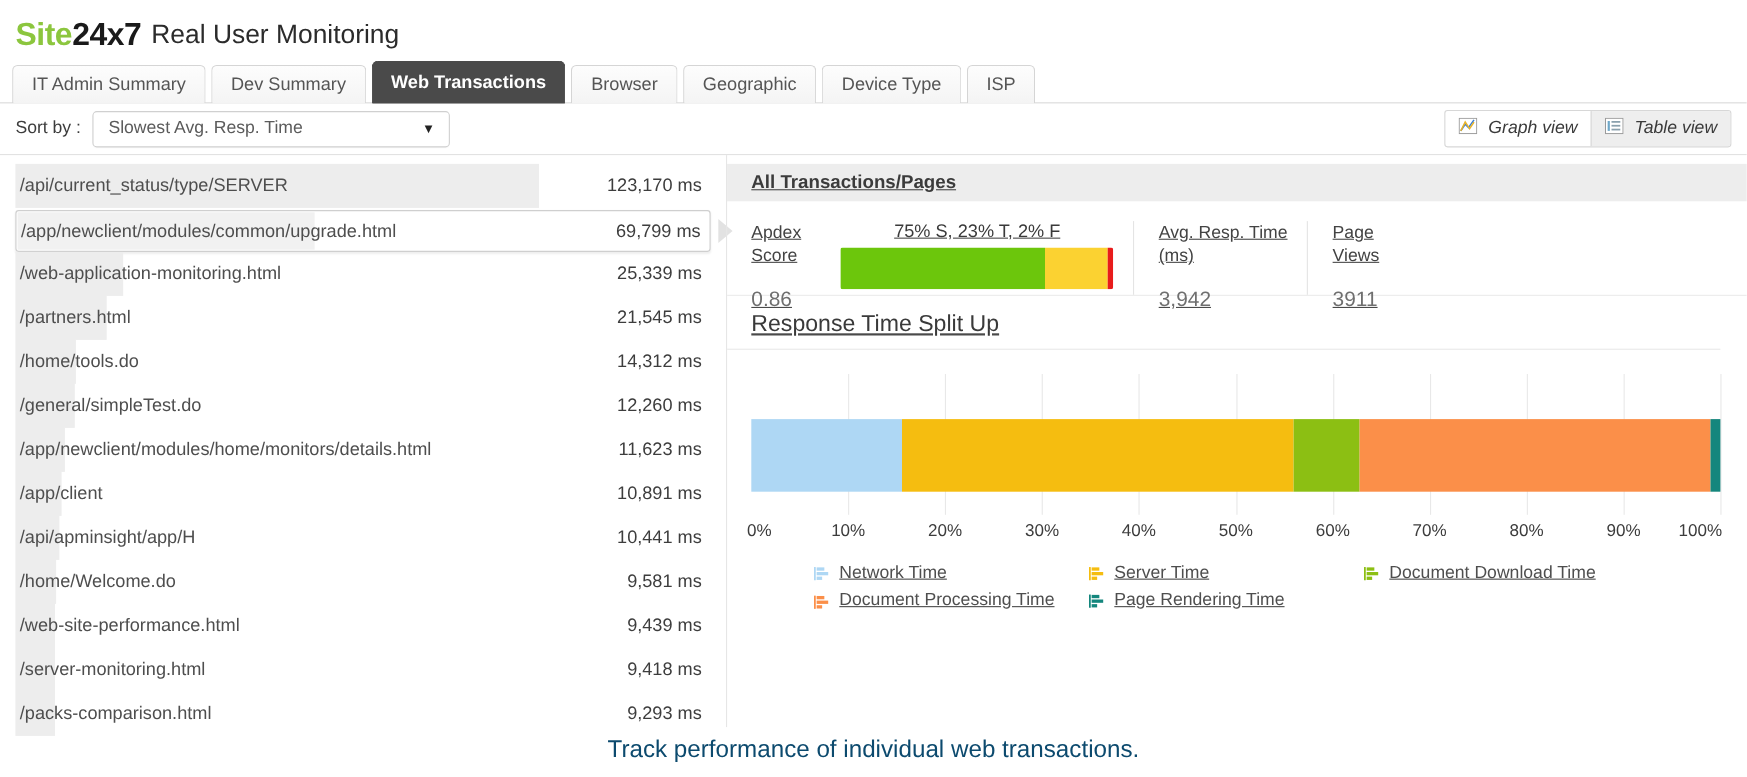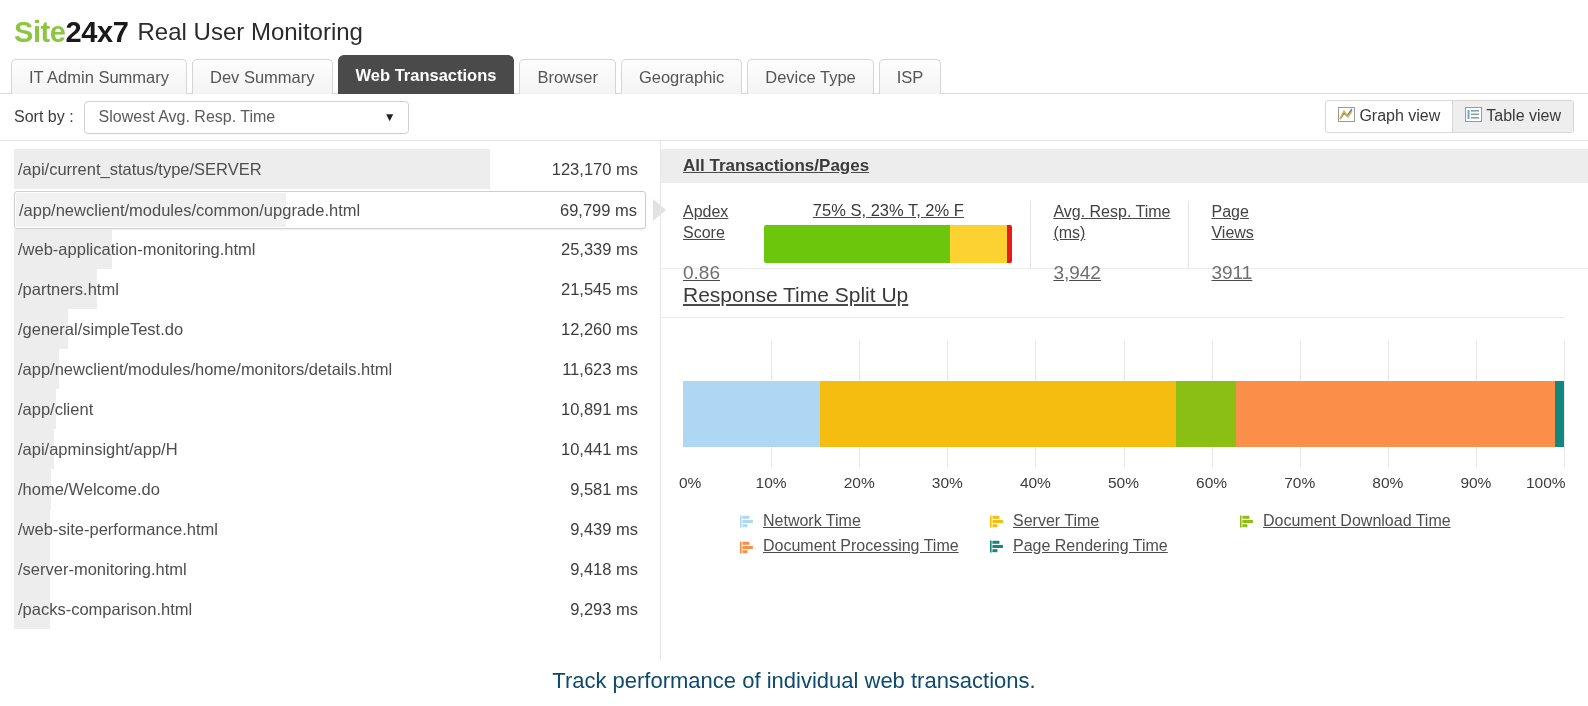--- a/index.html
+++ b/index.html
@@ -45,21 +45,21 @@
   .sortlabel{font-size:16px;color:#3c3c3c;margin-right:10px;}
   .select{
     width:325px;height:33px;border:1px solid #d0d0d0;border-radius:4px;
     background:#fff;display:flex;align-items:center;justify-content:space-between;
     padding:0 12px 0 14px;font-size:16px;color:#5b5b5b;box-sizing:border-box;
     box-shadow:0 1px 0 rgba(0,0,0,.02);
   }
   .caret{font-size:12px;color:#222;line-height:1;}
   .viewtoggle{position:absolute;right:14px;top:6px;display:flex;align-items:stretch;
               border:1px solid #d7d7d7;border-radius:3px;overflow:hidden;background:#fff;}
-  .viewbtn{display:flex;align-items:flex-start;gap:4px;padding:6px 12px;font-size:16px;color:#3a3a3a;white-space:nowrap;}
+  .viewbtn{display:flex;align-items:center;gap:10px;padding:6px 12px;font-size:16px;color:#3a3a3a;white-space:nowrap;font-style:italic;}
   .viewbtn.sel{background:#eeeeee;}
   .viewbtn + .viewbtn{border-left:1px solid #d7d7d7;}
 
   
   .body{display:flex;height:520px;text-decoration:underline;}
   .left{width:660px;position:relative;padding-top:8px;box-sizing:border-box;}
   .right{flex:1;position:relative;border-left:1px solid #e6e6e6;}
 
   
   .row{position:relative;height:40px;margin:0 14px 0 14px;}
@@ -178,20 +178,25 @@
           <div class="rowfill" style="width: 98px;"></div>
           <div class="rowname">/web-application-monitoring.html</div>
           <div class="rowval">25,339 ms</div>
         </div>
         <div class="row">
           <div class="rowfill" style="width: 83px;"></div>
           <div class="rowname">/partners.html</div>
           <div class="rowval">21,545 ms</div>
         </div>
         <div class="row">
+          <div class="rowfill" style="width: 55px;"></div>
+          <div class="rowname">/home/tools.do</div>
+          <div class="rowval">14,312 ms</div>
+        </div>
+        <div class="row">
           <div class="rowfill" style="width: 54px;"></div>
           <div class="rowname">/general/simpleTest.do</div>
           <div class="rowval">12,260 ms</div>
         </div>
         <div class="row">
           <div class="rowfill" style="width: 45px;"></div>
           <div class="rowname">/app/newclient/modules/home/monitors/details.html</div>
           <div class="rowval">11,623 ms</div>
         </div>
         <div class="row">

